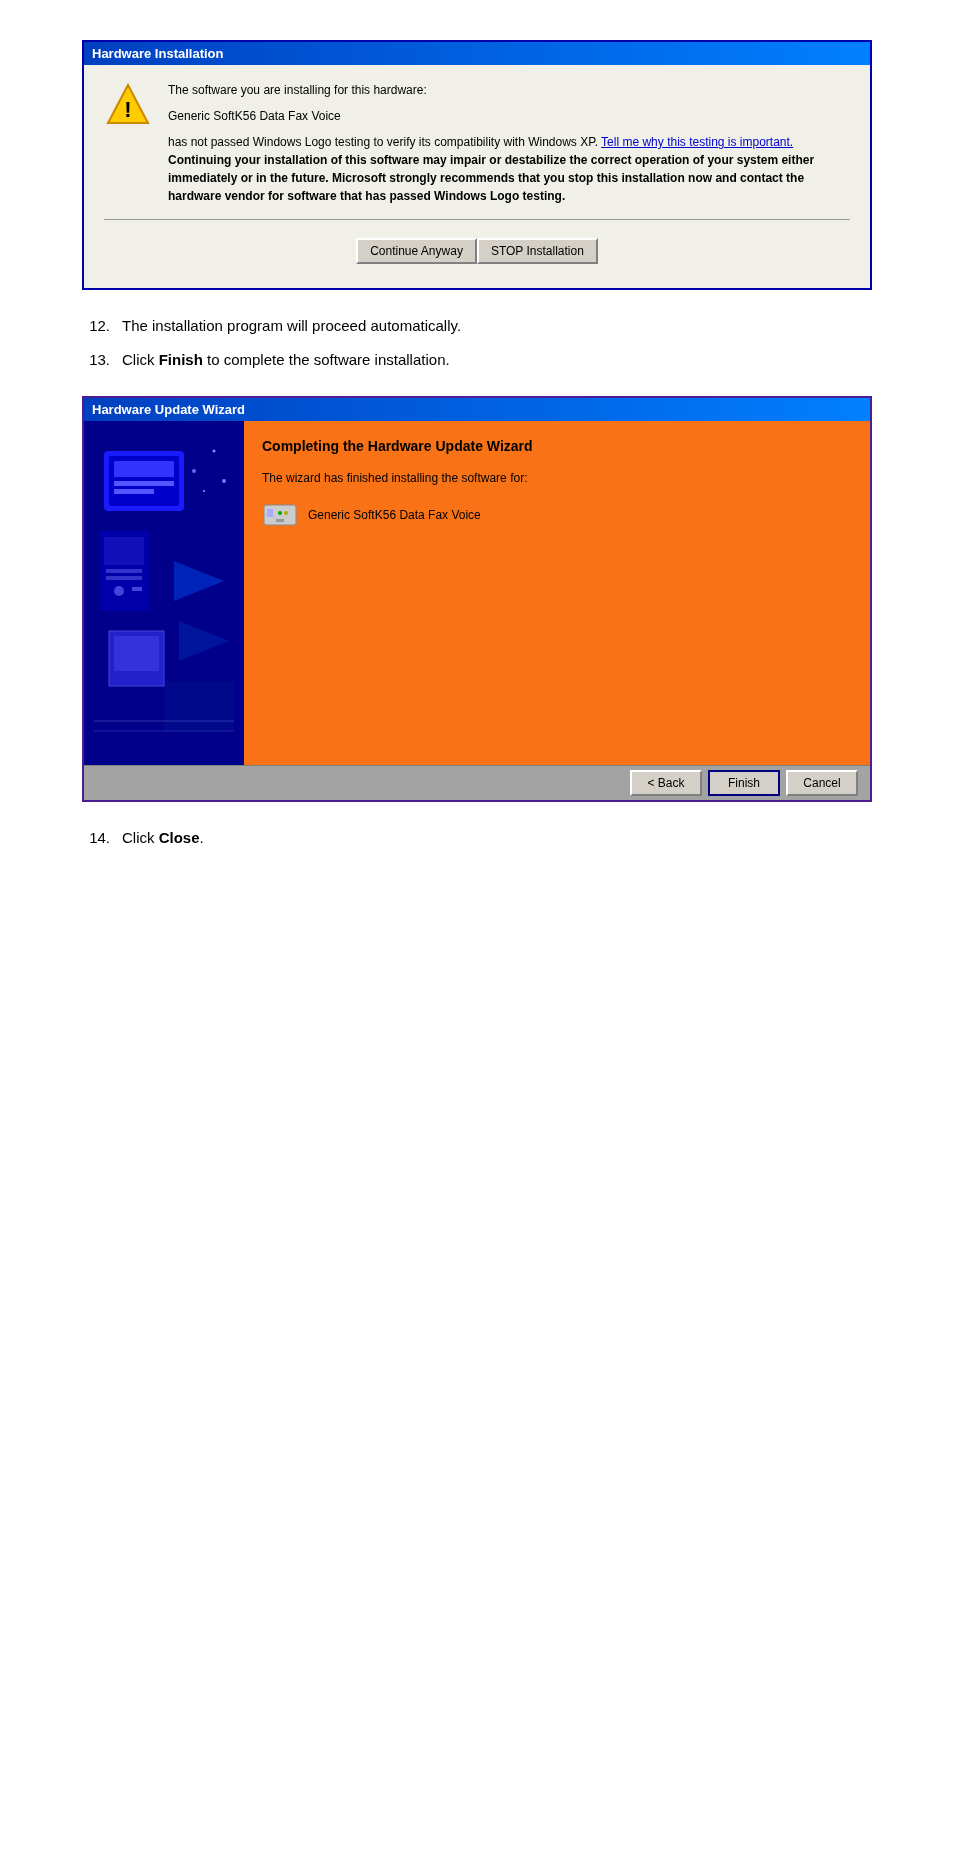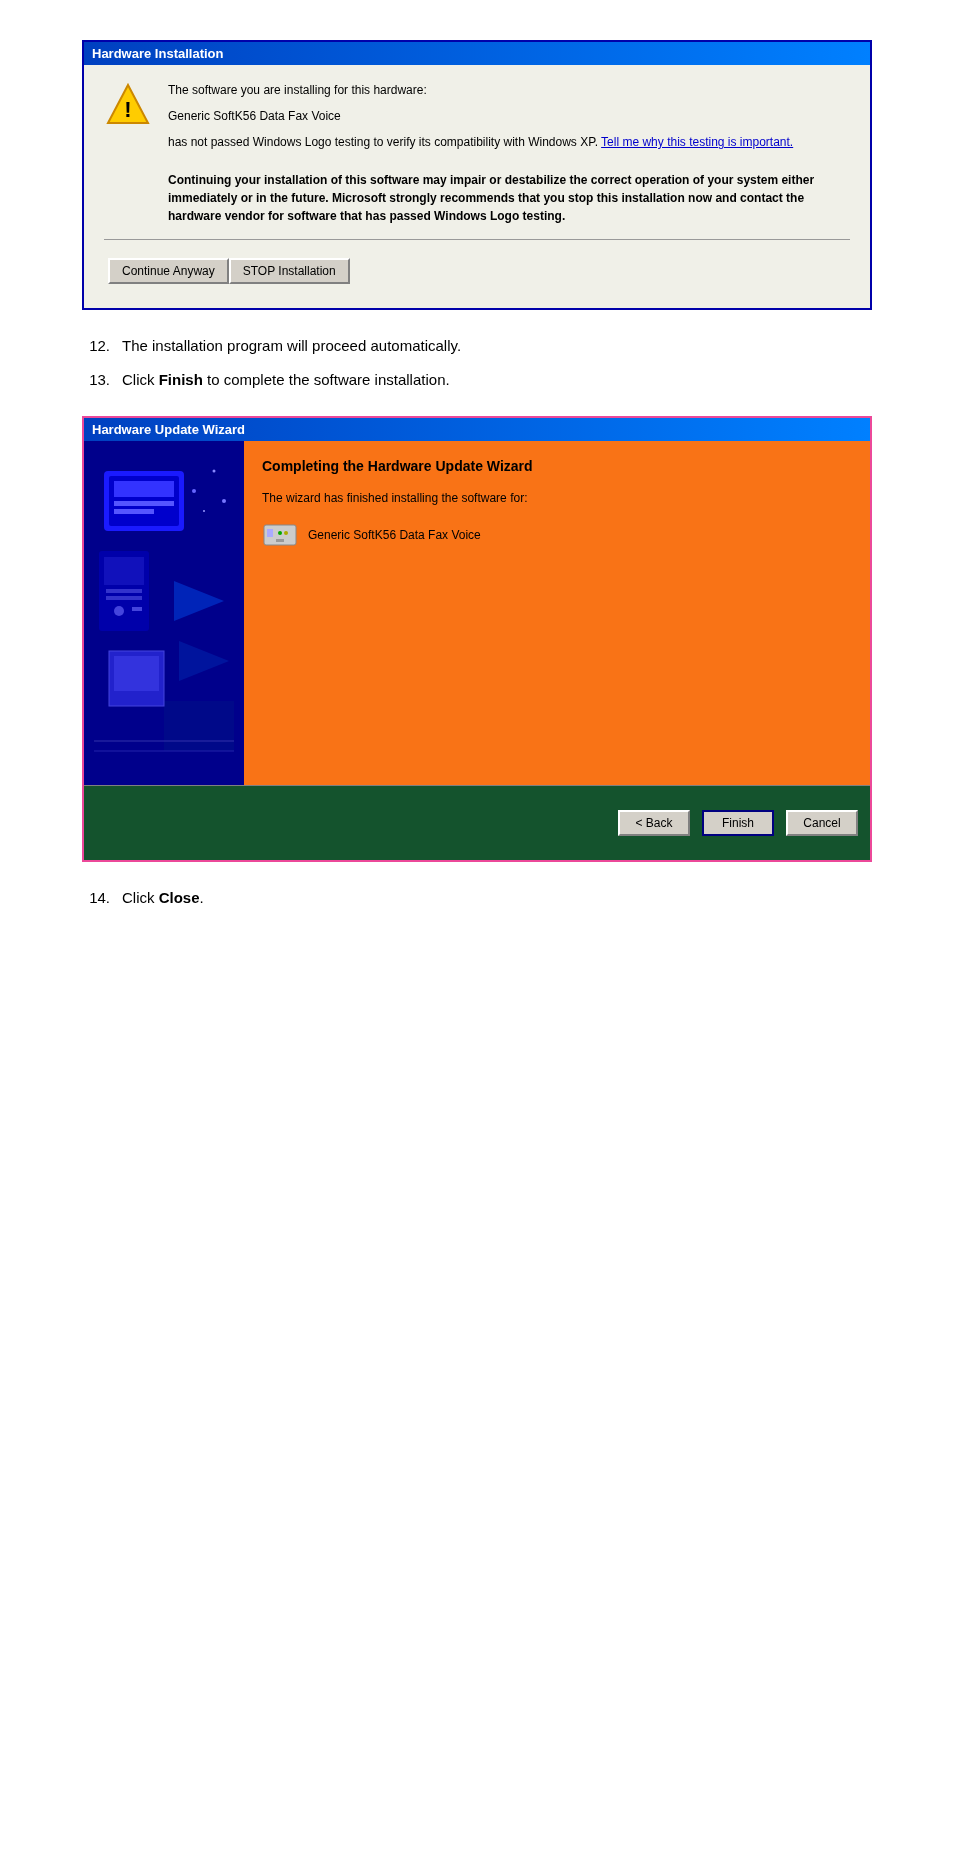--- a/index.html
+++ b/index.html
@@ -60,21 +60,21 @@
       margin-bottom: 8px;
     }
 
     .dialog-text .device-name {
       font-size: 12px;
       margin-bottom: 8px;
     }
 
     .dialog-text .logo-test {
       font-size: 12px;
-      margin-bottom: 20px;
+      margin-bottom: 0;
     }
 
     .dialog-text .logo-test a {
       color: #0000cc;
       text-decoration: underline;
     }
 
     .dialog-text .warning-bold {
       font-size: 12px;
       font-weight: bold;
@@ -82,21 +82,21 @@
     }
 
     .dialog-divider {
       border: none;
       border-top: 1px solid #999;
       margin: 14px 0;
     }
 
     .dialog-buttons {
       display: flex;
-      justify-content: flex-start;
+      justify-content: center;
       padding: 4px 4px 8px 4px;
     }
 
     .win-button {
       background: #d4d0c8;
       border-top: 2px solid #ffffff;
       border-left: 2px solid #ffffff;
       border-right: 2px solid #808080;
       border-bottom: 2px solid #808080;
       padding: 4px 12px;
@@ -129,21 +129,21 @@
     .step-text {
       flex: 1;
     }
 
     .step-text strong {
       font-weight: bold;
     }
 
     
     .wizard-dialog {
-      border: 2px solid #ec4899;
+      border: 2px solid #4c1d95;
       background: #f0f0e8;
       margin-bottom: 24px;
     }
 
     .wizard-titlebar {
       background: linear-gradient(to right, #0040c0, #0080ff);
       color: white;
       font-weight: bold;
       font-size: 13px;
       padding: 4px 8px;
@@ -190,26 +190,26 @@
       margin-bottom: 12px;
     }
 
     .wizard-footer-text {
       font-size: 12px;
       margin-top: auto;
       padding-top: 80px;
     }
 
     .wizard-button-bar {
-      background: #14532d;
+      background: #a3a3a3;
       border-top: 1px solid #808080;
-      padding: 24px 12px;
+      padding: 4px 12px;
       display: flex;
       justify-content: flex-end;
-      gap: 12px;
+      gap: 6px;
     }
 
     .wizard-button-back {
       min-width: 72px;
     }
 
     .wizard-button-finish {
       min-width: 72px;
       border: 2px solid #000080;
     }

